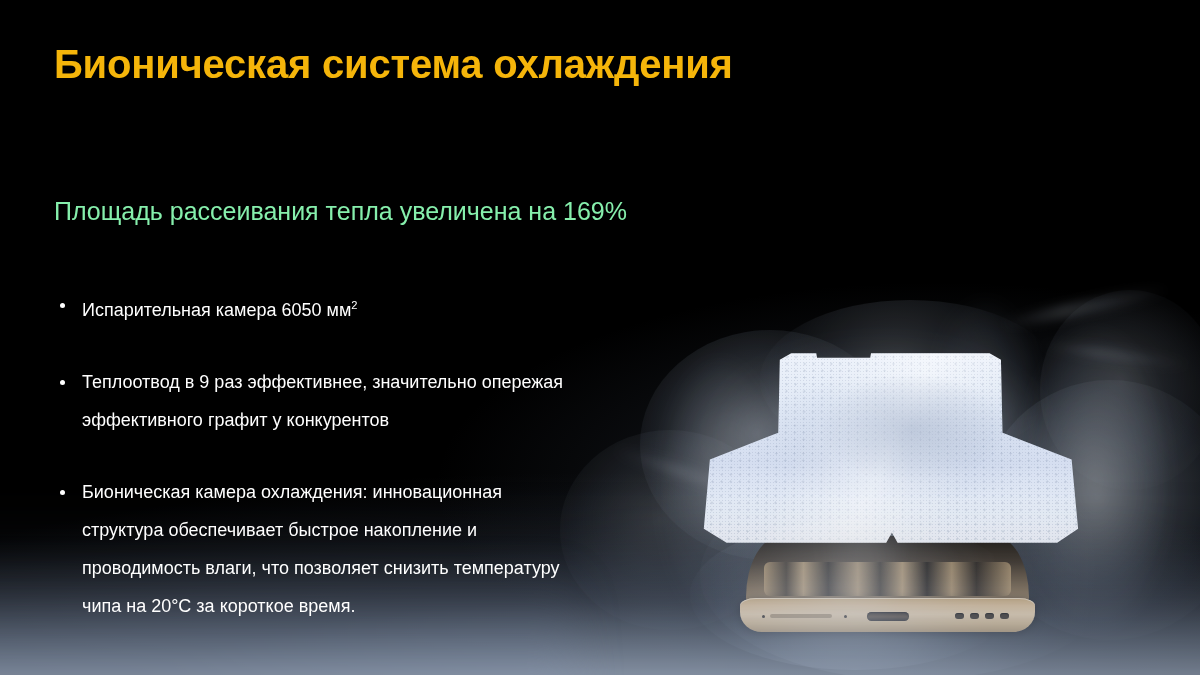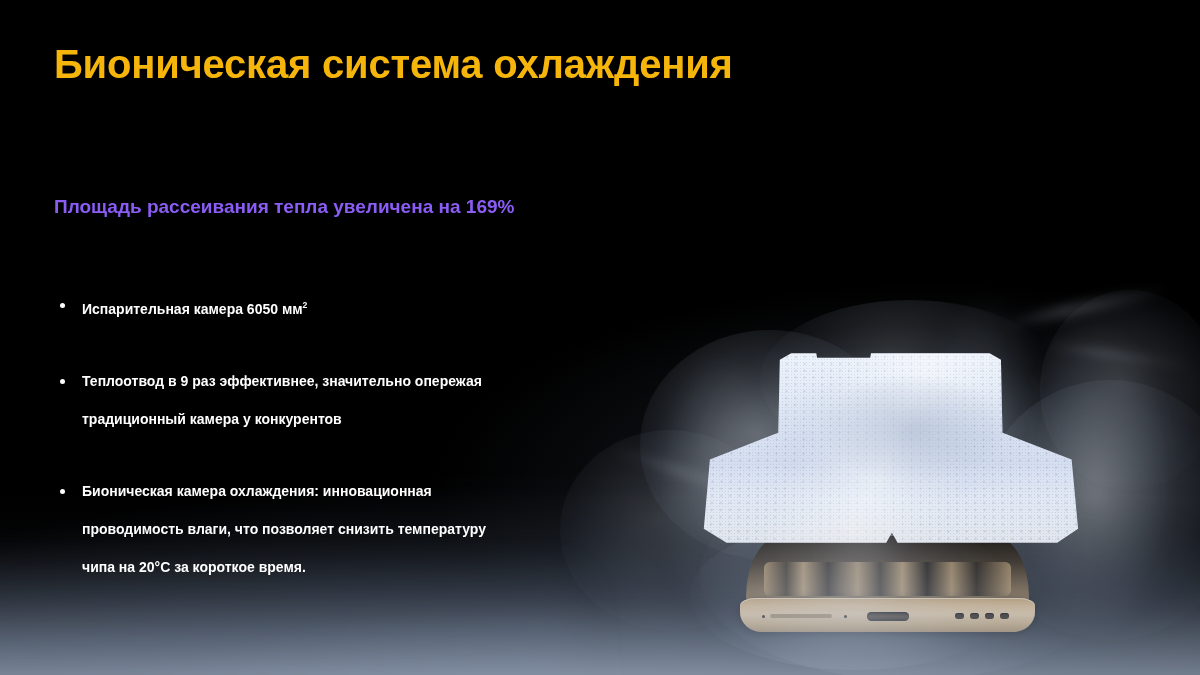--- a/index.html
+++ b/index.html
@@ -267,38 +267,38 @@
     font-size: 25px;
     font-weight: 400;
     line-height: 1.15;
     color: #ffffff;
     white-space: nowrap;
   }
   .accent-line {
     position: absolute;
     left: 54px;
     top: 196px;
-    font-size: 19px;
-    font-weight: 700;
+    font-size: 25px;
+    font-weight: 400;
     line-height: 1.2;
-    color: #8b5cf6;
+    color: #86efac;
     white-space: nowrap;
   }
   .bullets {
     position: absolute;
     left: 54px;
     top: 286px;
     width: 640px;
   }
   .bullet {
     position: relative;
     padding-left: 28px;
     color: #ffffff;
-    font-size: 14px;
-    font-weight: 700;
+    font-size: 18px;
+    font-weight: 400;
     line-height: 38px;
   }
   .bullet + .bullet { margin-top: 34px; }
   .bullet-dot {
     position: absolute;
     left: 6px;
     top: 17px;
     width: 5px;
     height: 5px;
     border-radius: 50%;
@@ -374,25 +374,26 @@
     <div class="bullets">
 
       <div class="bullet">
         <span class="bullet-dot"></span>
         <span class="bullet-line"><span>Испарительная камера 6050 мм</span><sup>2</sup></span>
       </div>
 
       <div class="bullet">
         <span class="bullet-dot"></span>
         <span class="bullet-line">Теплоотвод в 9 раз эффективнее, значительно опережая</span>
-        <span class="bullet-line">традиционный камера у конкурентов</span>
+        <span class="bullet-line">эффективного графит у конкурентов</span>
       </div>
 
       <div class="bullet">
         <span class="bullet-dot"></span>
         <span class="bullet-line">Бионическая камера охлаждения: инновационная</span>
+        <span class="bullet-line">структура обеспечивает быстрое накопление и</span>
         <span class="bullet-line">проводимость влаги, что позволяет снизить температуру</span>
         <span class="bullet-line">чипа на 20°C за короткое время.</span>
       </div>
 
     </div>
   </div>
 </div>
 
 </body></html>

